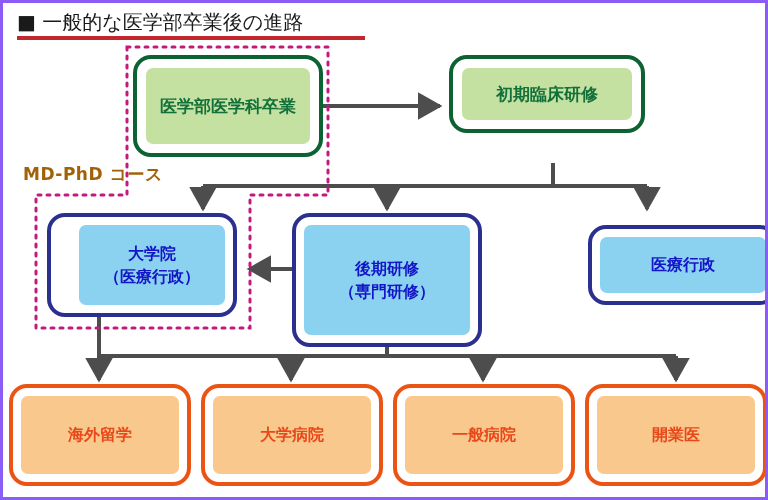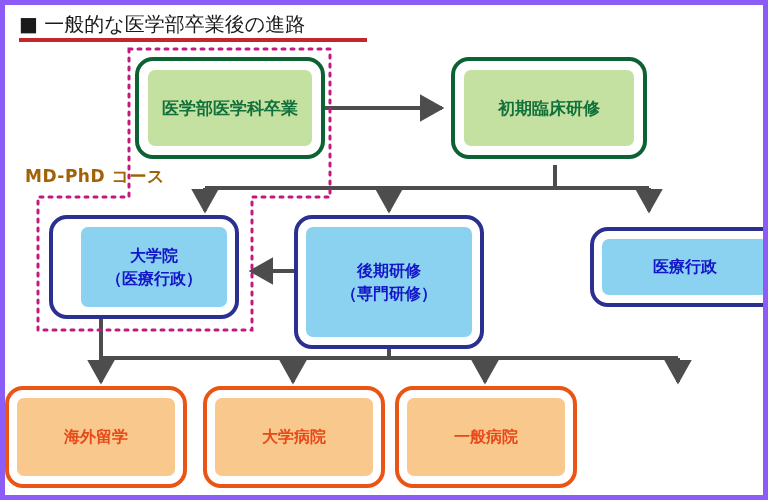--- a/index.html
+++ b/index.html
@@ -6,21 +6,21 @@
   html, body {
     width: 768px; height: 500px;
     background: #ffffff;
     font-family: "DejaVu Sans", "Liberation Sans", sans-serif;
     overflow: hidden;
   }
   #canvas {
     position: relative;
     width: 768px; height: 500px;
     background: #ffffff;
-    border: 5px solid #8b5cf6;
+    border: 3px solid #8b5cf6;
     overflow: hidden;
   }
 
   
   #title-area {
     position: absolute;
     left: 14px; top: 6px;
     width: 360px;
   }
   #title-text {
@@ -162,21 +162,21 @@
     <path d="M124,44 L325,44 L325,192 L247,192 L247,325 L33,325 L33,192 L124,192 Z" fill="none" stroke="#c2187f" stroke-width="3" stroke-dasharray="3,6" stroke-linecap="round"></path>
   </svg>
   <div id="mdphd-label">MD-PhD コース</div>
 
   <div class="node green" style="left:130px; top:52px; width:190px; height:102px;">
     <div class="inner">
       <span>医学部医学科卒業</span>
     </div>
   </div>
 
-  <div class="node green" style="left:446px; top:52px; width:196px; height:102px;">
+  <div class="node green" style="left:446px; top:52px; width:196px; height:78px;">
     <div class="inner">
       <span>初期臨床研修</span>
     </div>
   </div>
 
   <div class="node blue" style="left:44px; top:210px; width:190px; height:104px;padding-left:20px;">
     <div class="inner">
       <span>大学院</span>
       <span class="line2">（医療行政）</span>
     </div>
@@ -188,32 +188,37 @@
       <span class="line2">（専門研修）</span>
     </div>
   </div>
 
   <div class="node blue" style="left:537px; top:222px; width:190px; height:80px;margin-left:48px;">
     <div class="inner">
       <span>医療行政</span>
     </div>
   </div>
 
-  <div class="node orange" style="left:0; top:381px; width:182px; height:102px;">
+  <div class="node orange" style="left:6px; top:381px; width:182px; height:102px;">
     <div class="inner">
       <span>海外留学</span>
     </div>
   </div>
 
   <div class="node orange" style="left:390px; top:381px; width:182px; height:102px;">
     <div class="inner">
       <span>一般病院</span>
     </div>
   </div>
 
   <div class="node orange" style="left:198px; top:381px; width:182px; height:102px;">
     <div class="inner">
       <span>大学病院</span>
     </div>
   </div>
 
+  <div class="node orange" style="left:582px; top:381px; width:182px; height:102px;">
+    <div class="inner">
+      <span>開業医</span>
+    </div>
+  </div>
 
 </div>
 
 </body></html>

